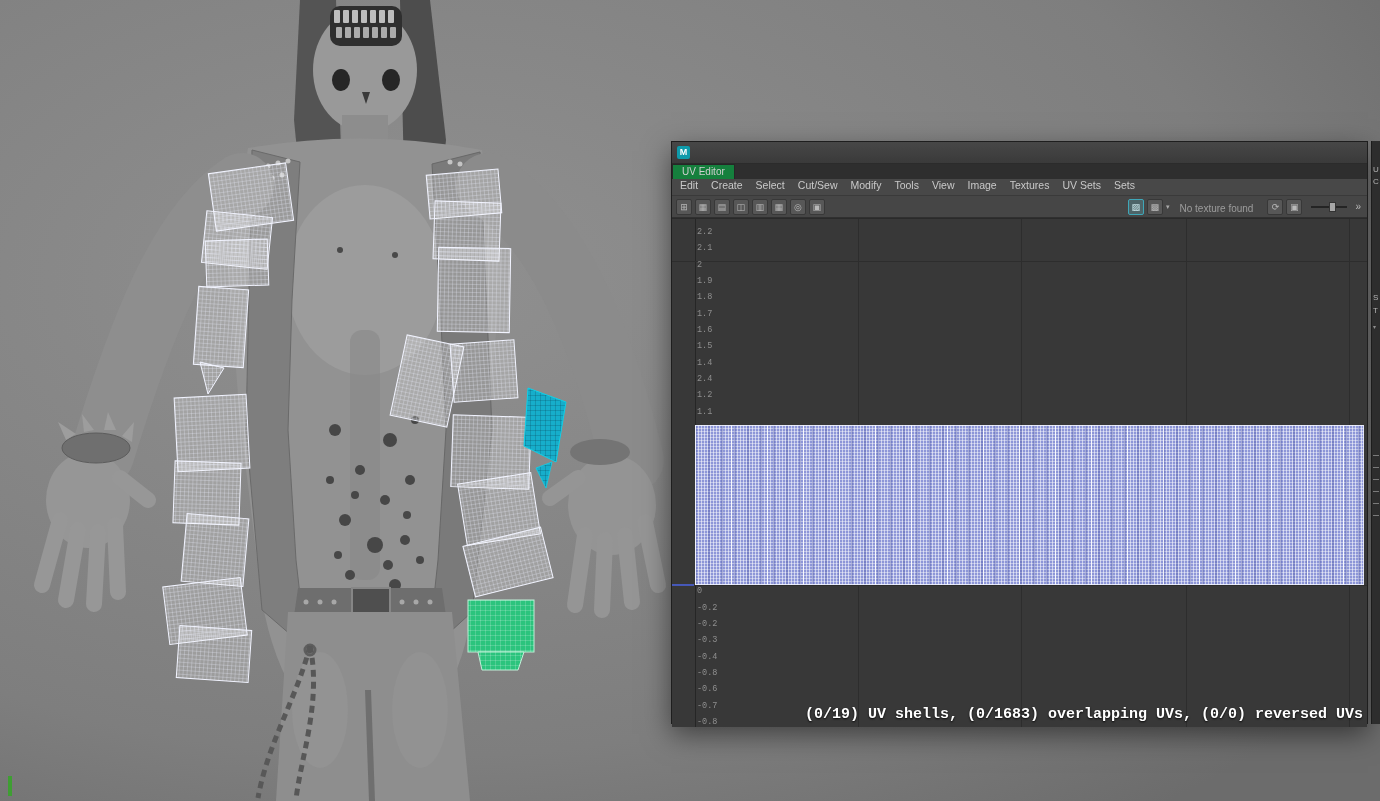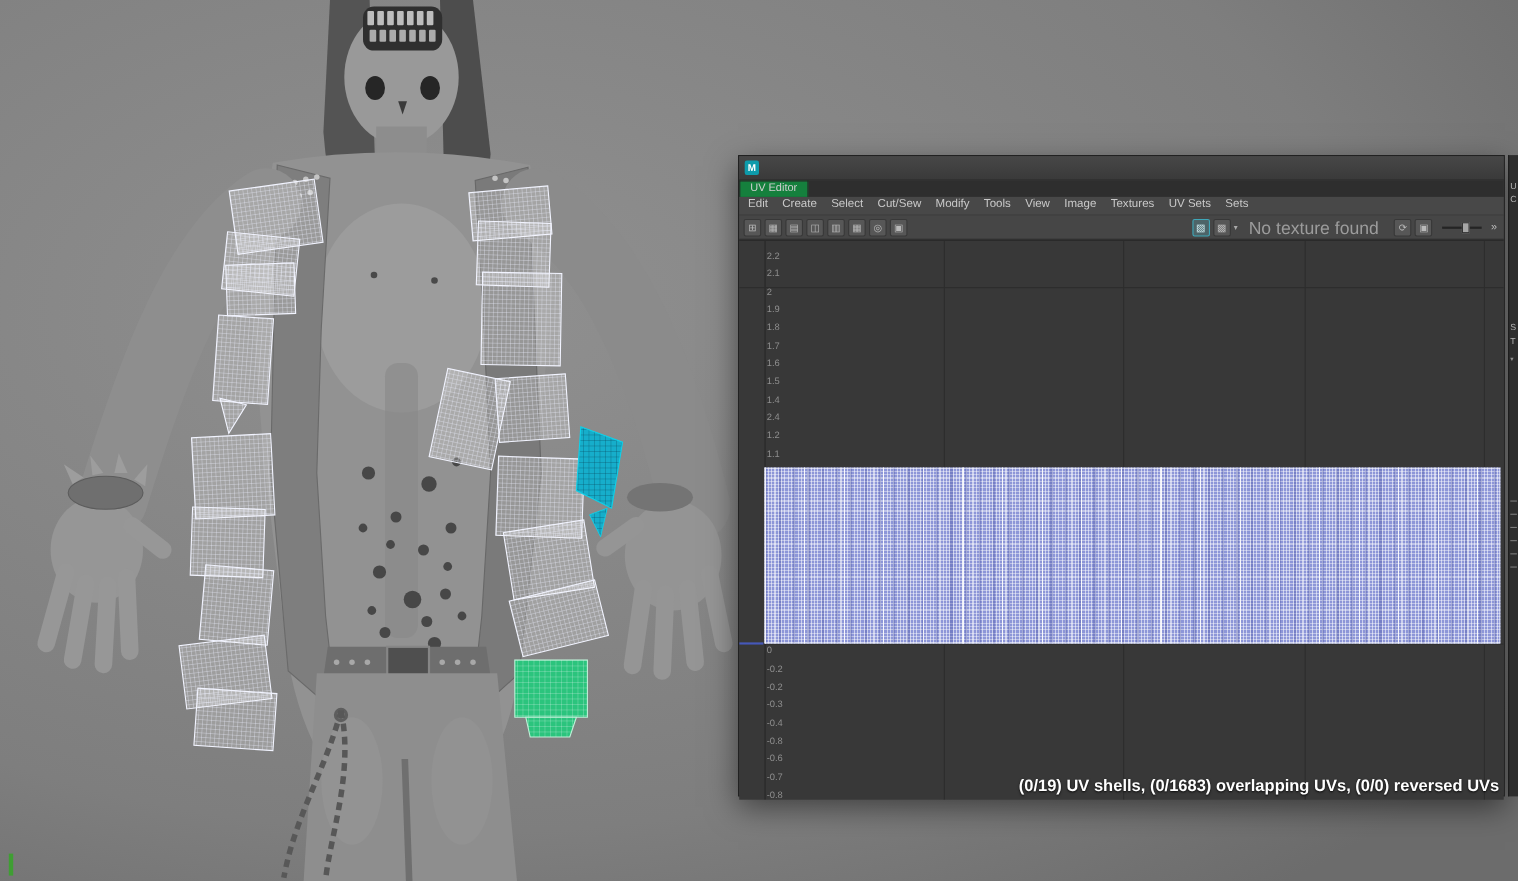--- a/index.html
+++ b/index.html
@@ -24,30 +24,30 @@
            border-bottom:1px solid #3a3a3a;}
   .menu-item{color:#c9c9c9;font-size:10.5px;cursor:default;}
   .toolbar{height:22px;background:#464646;display:flex;align-items:center;padding:0 4px;
            border-bottom:1px solid #303030;box-sizing:border-box;}
   .tb-icons{display:flex;align-items:center;}
   .tbtn{width:16px;height:16px;margin-right:3px;padding:0;background:#575757;border:1px solid #383838;
         border-radius:2px;color:#b9b9b9;font-size:9px;line-height:14px;text-align:center;}
   .tbtn.active{border-color:#3fa7b8;background:#4d6468;color:#d6f3f7;}
   .tb-right{margin-left:auto;display:flex;align-items:center;}
   .caret{color:#aaa;font-size:7px;margin:0 4px 0 0;}
-  .no-tex{color:#9c9c9c;font-size:16px;margin:4px 14px 0 6px;white-space:nowrap;}
+  .no-tex{color:#9c9c9c;font-size:10px;margin:4px 14px 0 6px;white-space:nowrap;}
   .slider{position:relative;width:36px;height:14px;margin:0 6px;}
   .slider .track{position:absolute;left:0;right:0;top:6px;height:2px;background:#242424;}
   .slider .knob{position:absolute;left:18px;top:2px;width:7px;height:10px;background:#a6a6a6;
                 border:1px solid #333;box-sizing:border-box;}
   .chev{color:#bbb;font-size:10px;margin:0 2px;}
 
   
   .uv-canvas{position:relative;height:508px;background:#383838;overflow:hidden;
-             border-top:1px solid #2a2a2a;}
+             border-top:1px solid #2a2a2a;font-family:Liberation Mono, monospace;}
   .vline{position:absolute;top:0;bottom:0;width:1px;background:#2d2d2d;}
   .vline.axis{background:#262626;}
   .hline{position:absolute;left:0;right:0;height:1px;background:#2d2d2d;}
   .axis-col{position:absolute;left:25px;top:5px;width:26px;}
   .axis-label{height:16.33px;line-height:16.33px;font-size:8.5px;color:#8f8f8f;}
   .origin-tick{position:absolute;left:0;top:365px;width:22px;height:2px;background:#4a5fd0;opacity:.85;}
   .uv-block{position:absolute;left:23px;top:206px;width:669px;height:160px;
             background:
               repeating-linear-gradient(90deg, rgba(255,255,255,0.85) 0 1px, rgba(255,255,255,0) 1px 36px),
               repeating-linear-gradient(90deg, rgba(58,68,150,0.28) 0 2px, rgba(0,0,0,0) 2px 13px),

